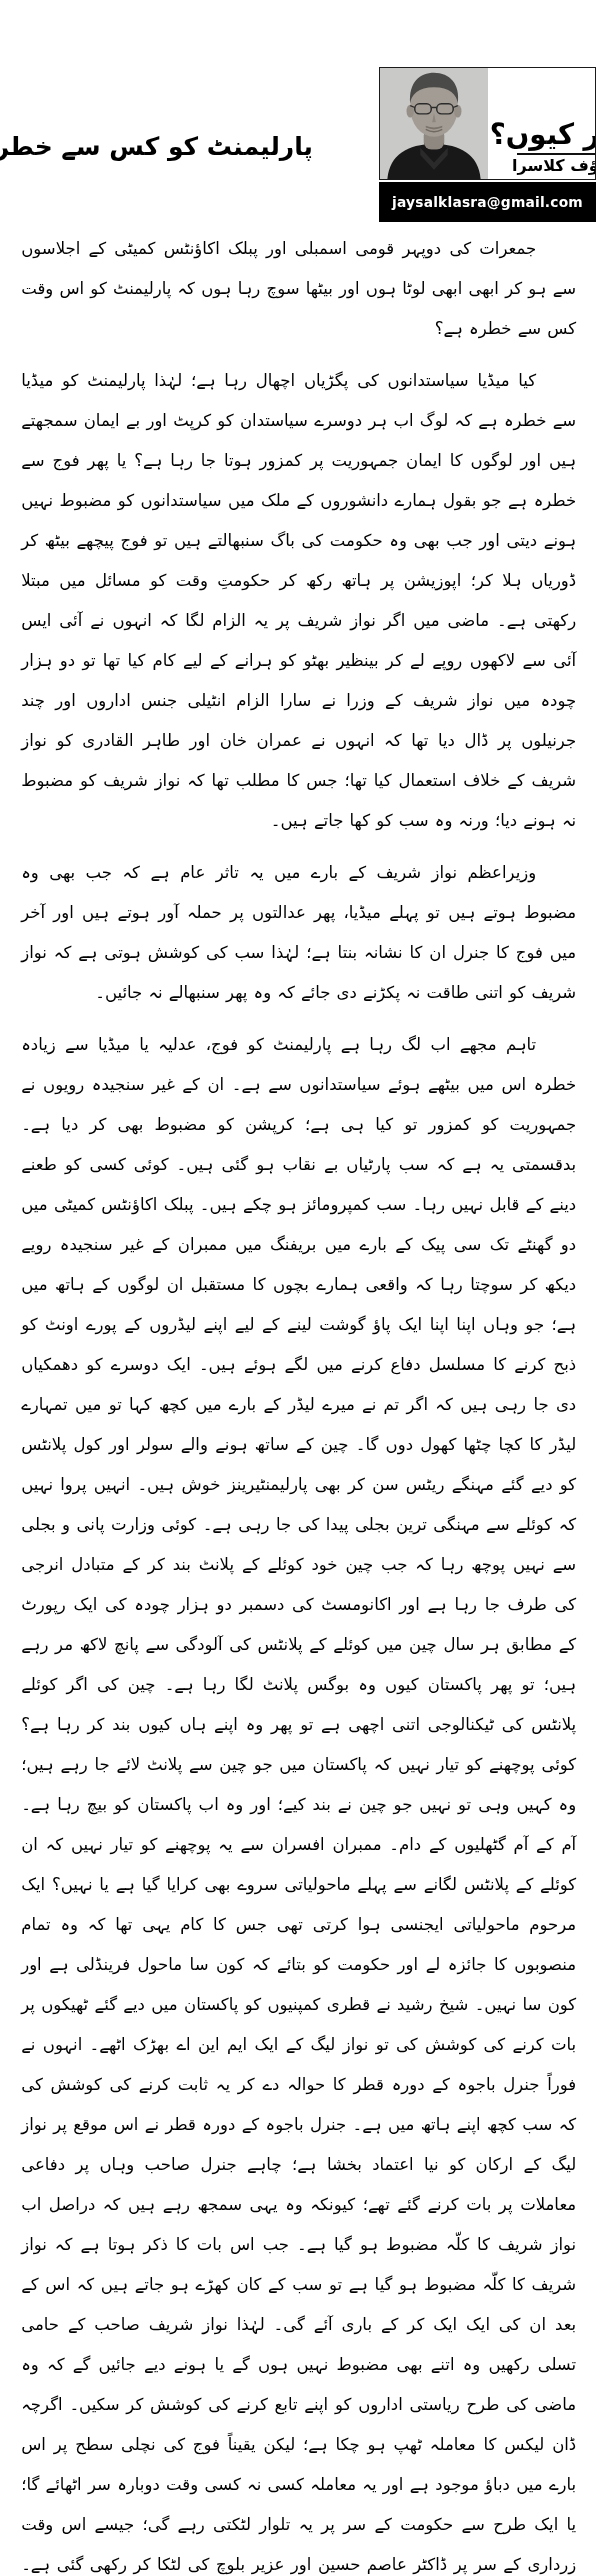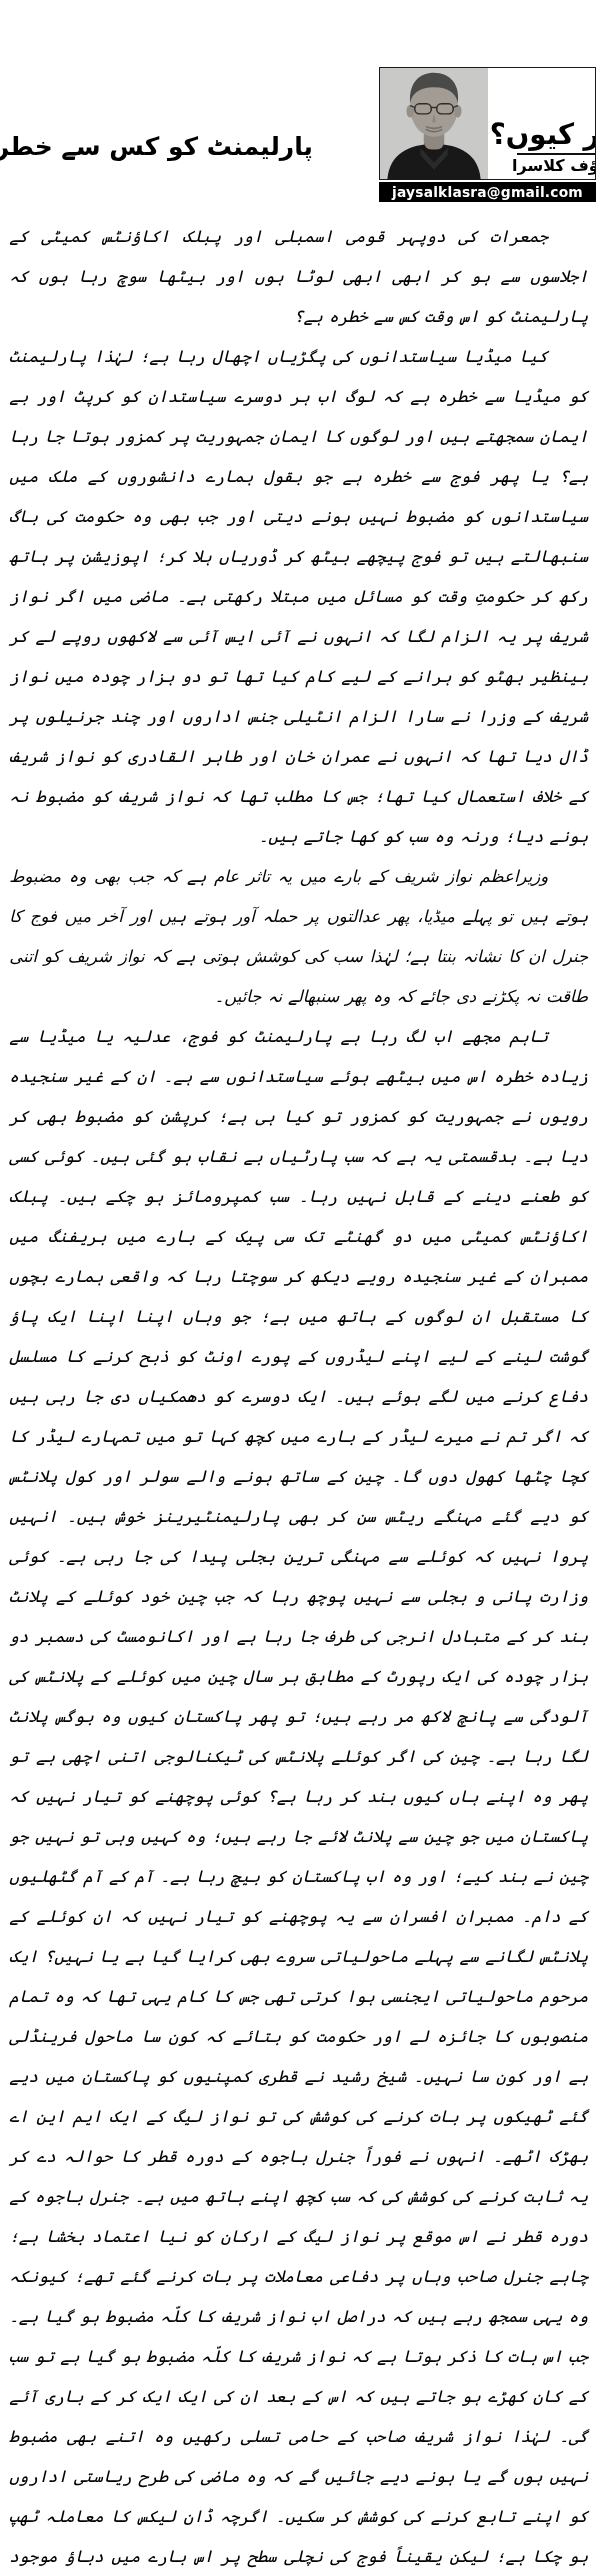--- a/index.html
+++ b/index.html
@@ -14,33 +14,33 @@
   .photo-wrap{width:108px;height:100%;flex:0 0 auto;}
   .photo-wrap svg{display:block;width:100%;height:100%;}
   .titles{flex:1;display:flex;flex-direction:column;justify-content:flex-end;
       align-items:center;padding:1.8px 1.8px 3.7px 1.8px;}
   .column-title{font-size:27.6px;font-weight:bold;line-height:1.05;
       white-space:nowrap;transform:scaleY(1.05);}
   .title-divider{width:85px;height:1.8px;background:#111;margin:2.8px 0 1.8px 0;}
   .author-name{font-size:16px;font-weight:bold;white-space:nowrap;}
 
   
-  .email-bar{position:absolute;left:379px;top:182px;width:217px;height:20px;
+  .email-bar{position:absolute;left:379px;top:182px;width:217px;height:40px;
       background:#000;color:#fff;display:flex;align-items:center;justify-content:center;
       font-size:13.8px;font-weight:bold;direction:ltr;letter-spacing:0.2px;}
 
   
   .headline{position:absolute;left:37px;top:132px;width:276px;text-align:center;
       font-size:25px;font-weight:bold;direction:rtl;white-space:nowrap;}
 
   
   .article{position:absolute;left:9.2px;top:217px;width:579px;
       direction:rtl;text-align:justify;font-size:16.5px;line-height:40px;
       word-spacing:0.9px;}
-  .article p{margin:0;text-indent:40px;font-style:italic;}
+  .article p{margin:12px;text-indent:40px;}
 </style>
 </head>
 <body>
 
 <div class="page">
 
   <div class="headline">پارلیمنٹ کو کس سے خطرہ ہے؟</div>
 
   <div class="header-box">
     <div class="photo-wrap">

